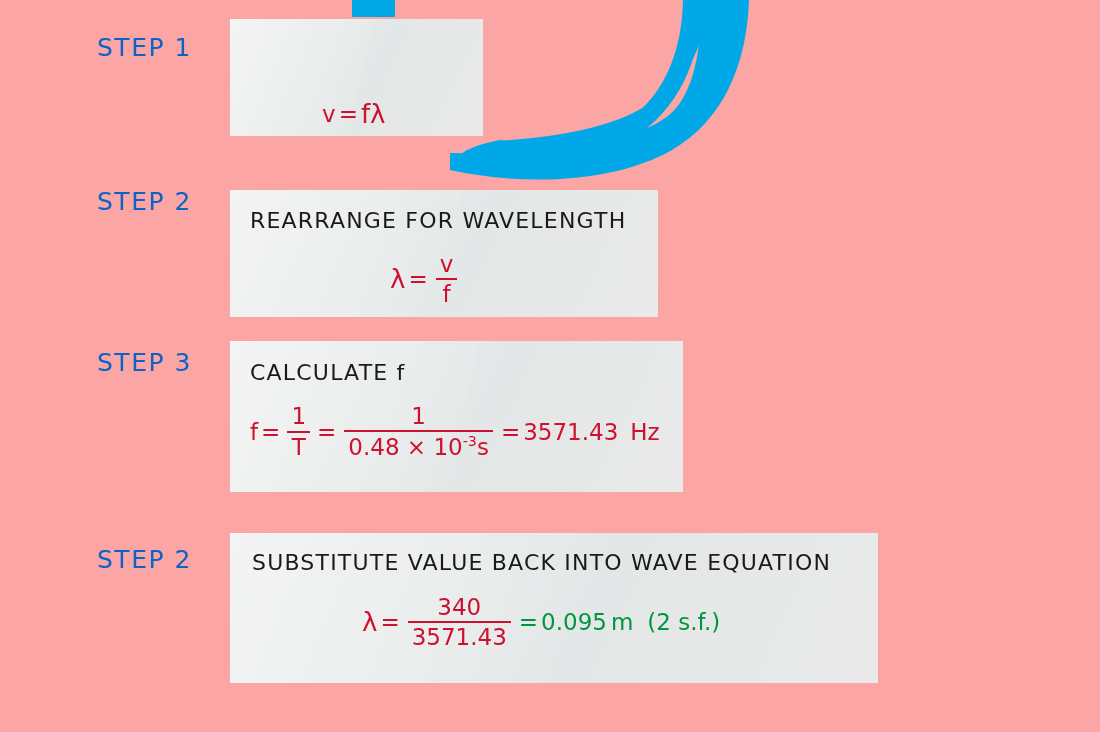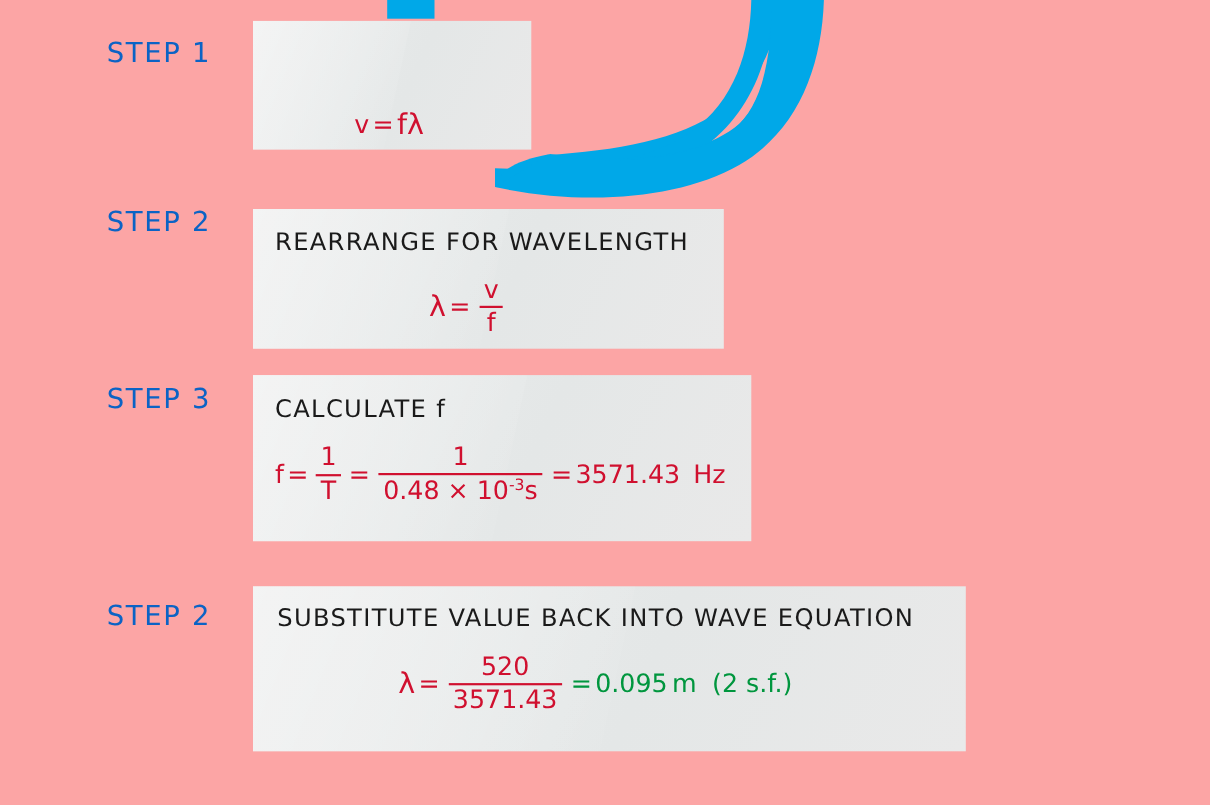--- a/index.html
+++ b/index.html
@@ -194,21 +194,21 @@
     <div class="step-label" style="left:97px; top:545px;">STEP  2</div>
 
     <div class="step-box" style="left:230px; top:533px; width:648px; height:150px;padding-left:37px;">
       <div class="box-title" style="left:22px; top:17px;">SUBSTITUTE  VALUE  BACK  INTO  WAVE  EQUATION</div>
 
       <div class="formula" style="left:132px; top:62px;">
         <span class="lam">λ</span>
         <span class="sym">=</span>
 
         <span class="frac">
-          <span class="num">520</span>
+          <span class="num">340</span>
           <span class="bar"></span>
           <span class="den">3571.43</span>
         </span>
 
         <span class="sym green">=</span>
         <span class="green">0.095</span>
         <span class="green unit">m</span>
         <span class="green" style="margin-left:14px;">(2 s.f.)</span>
       </div>
     </div>

